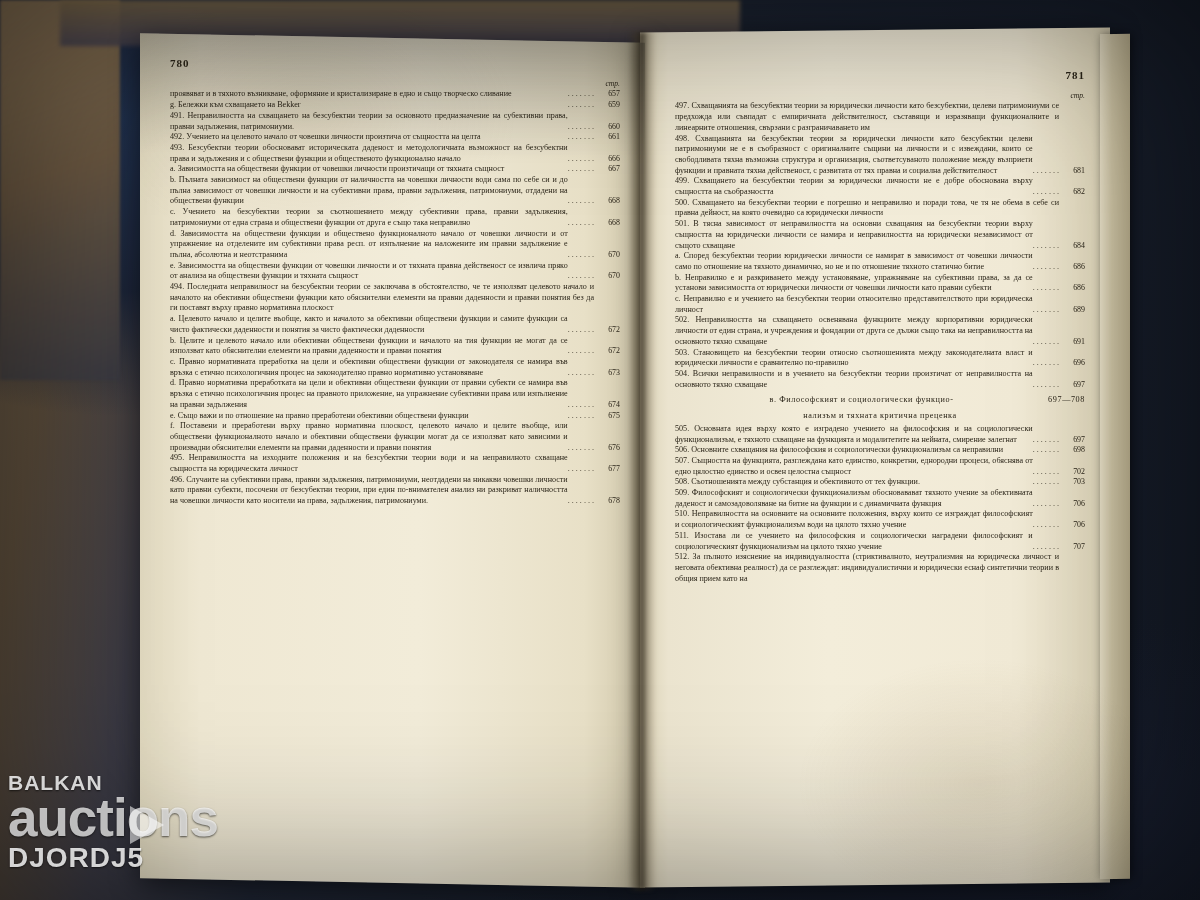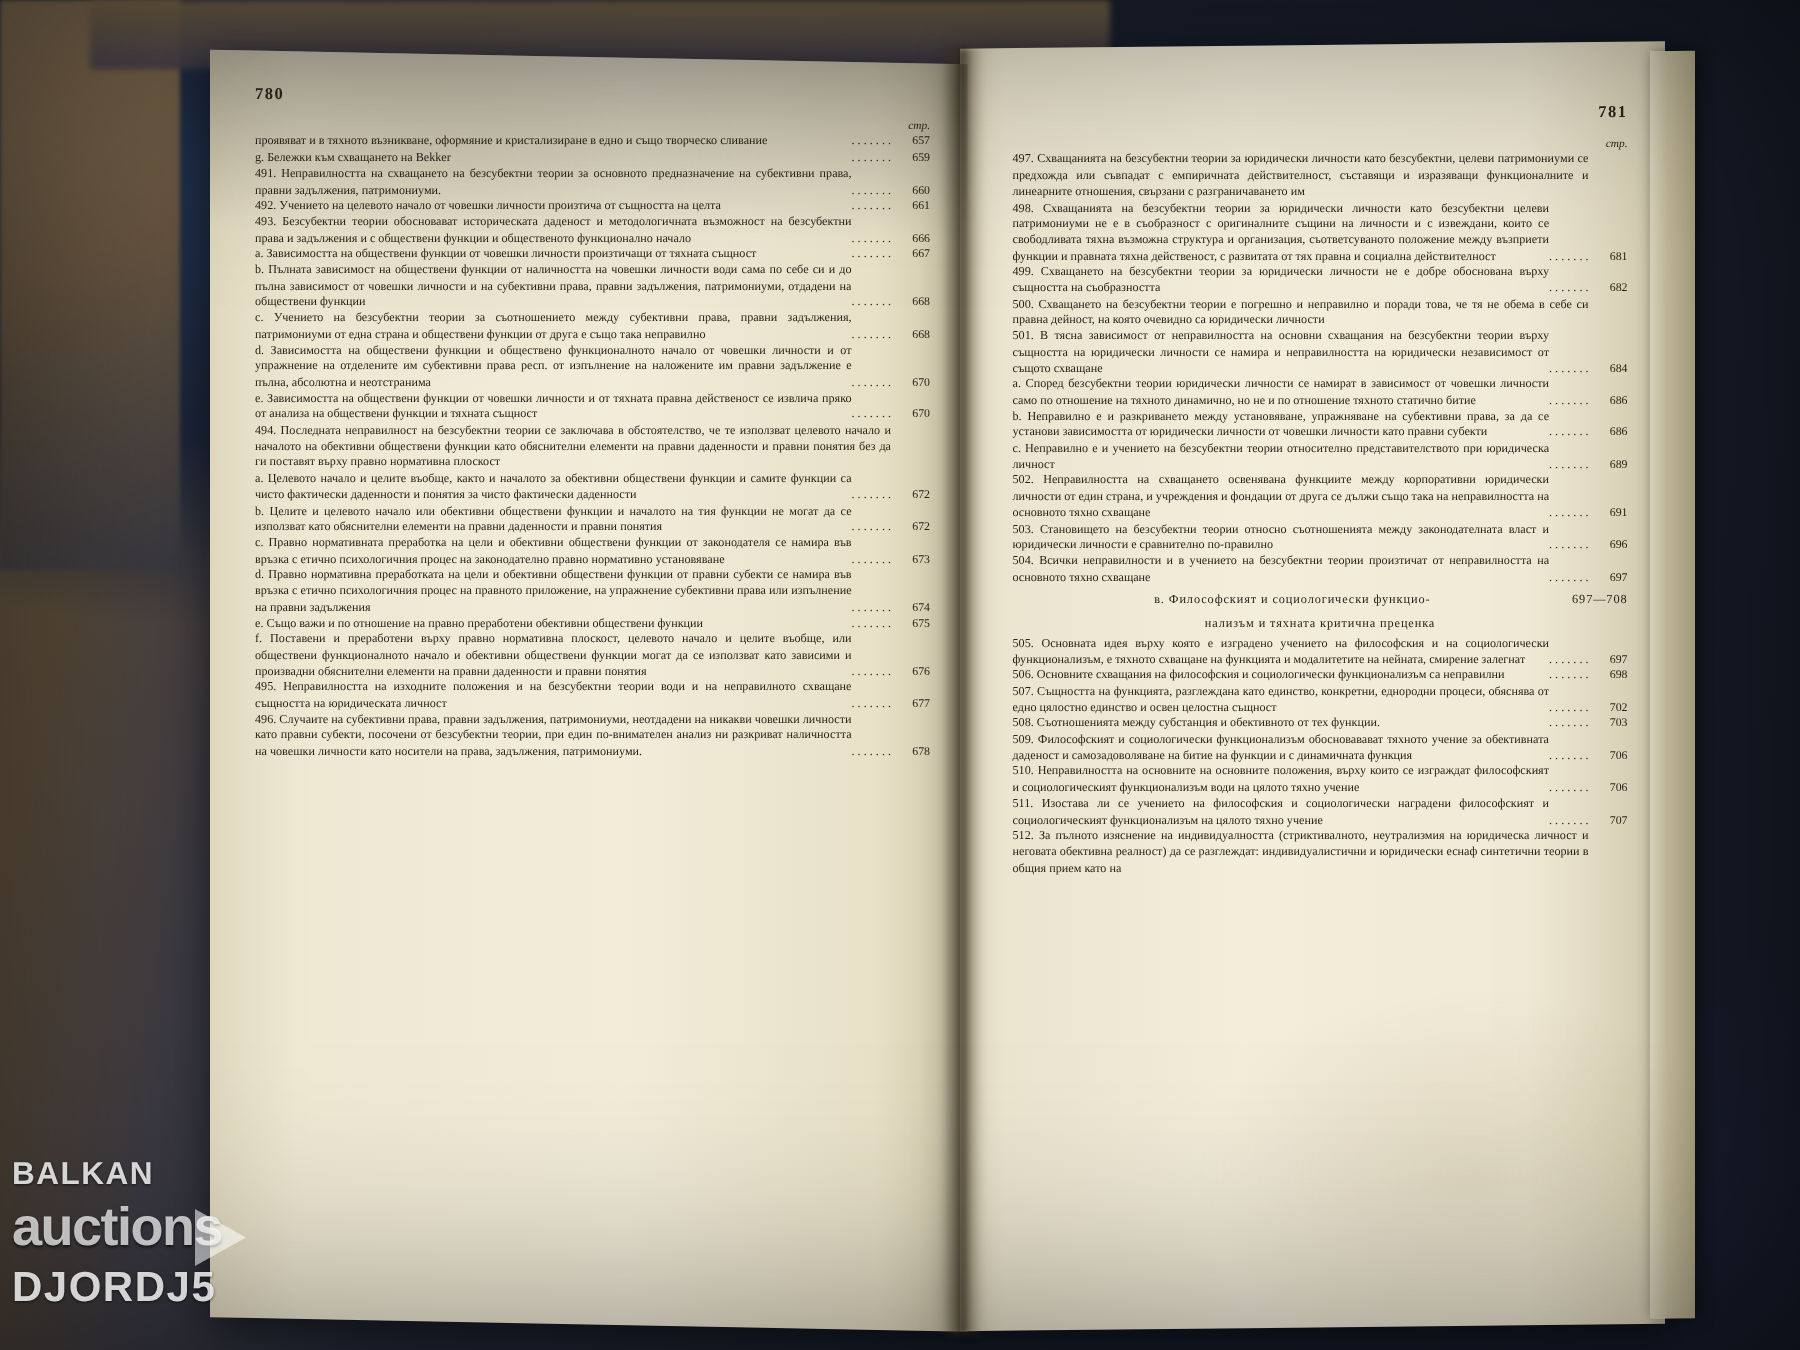--- a/index.html
+++ b/index.html
@@ -194,21 +194,21 @@
     font-family: "Liberation Sans", sans-serif;
     text-shadow: 0 1px 2px rgba(0,0,0,.6);
   }
   .wm-balkan {
     font-size: 21px;
     font-weight: bold;
     letter-spacing: 1px;
     line-height: 22px;
   }
   .wm-auction {
-    font-size: 36px;
+    font-size: 53px;
     font-weight: bold;
     line-height: 48px;
     color: rgba(255,255,255,.72);
     letter-spacing: -1px;
     text-align: center;
   }
   .wm-user {
     font-size: 28px;
     font-weight: bold;
     letter-spacing: 1px;

